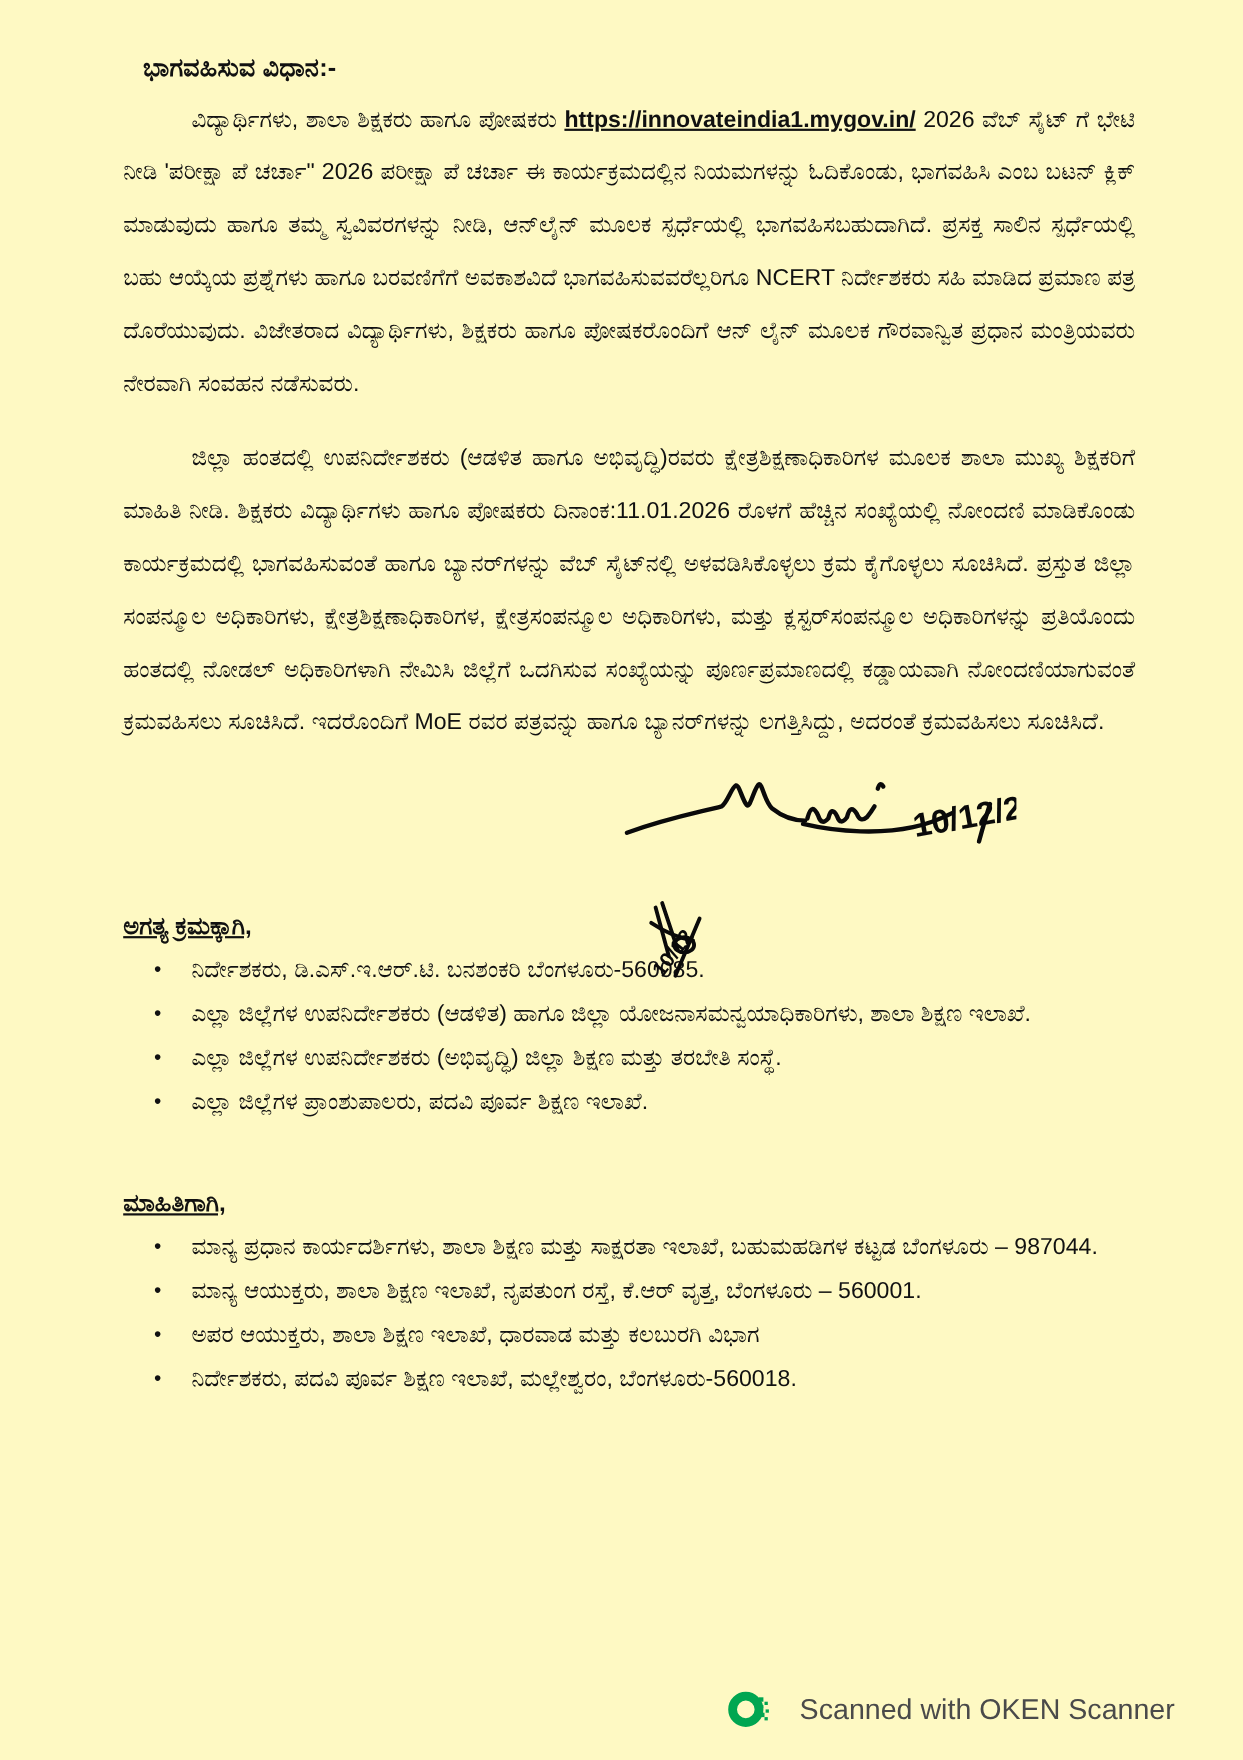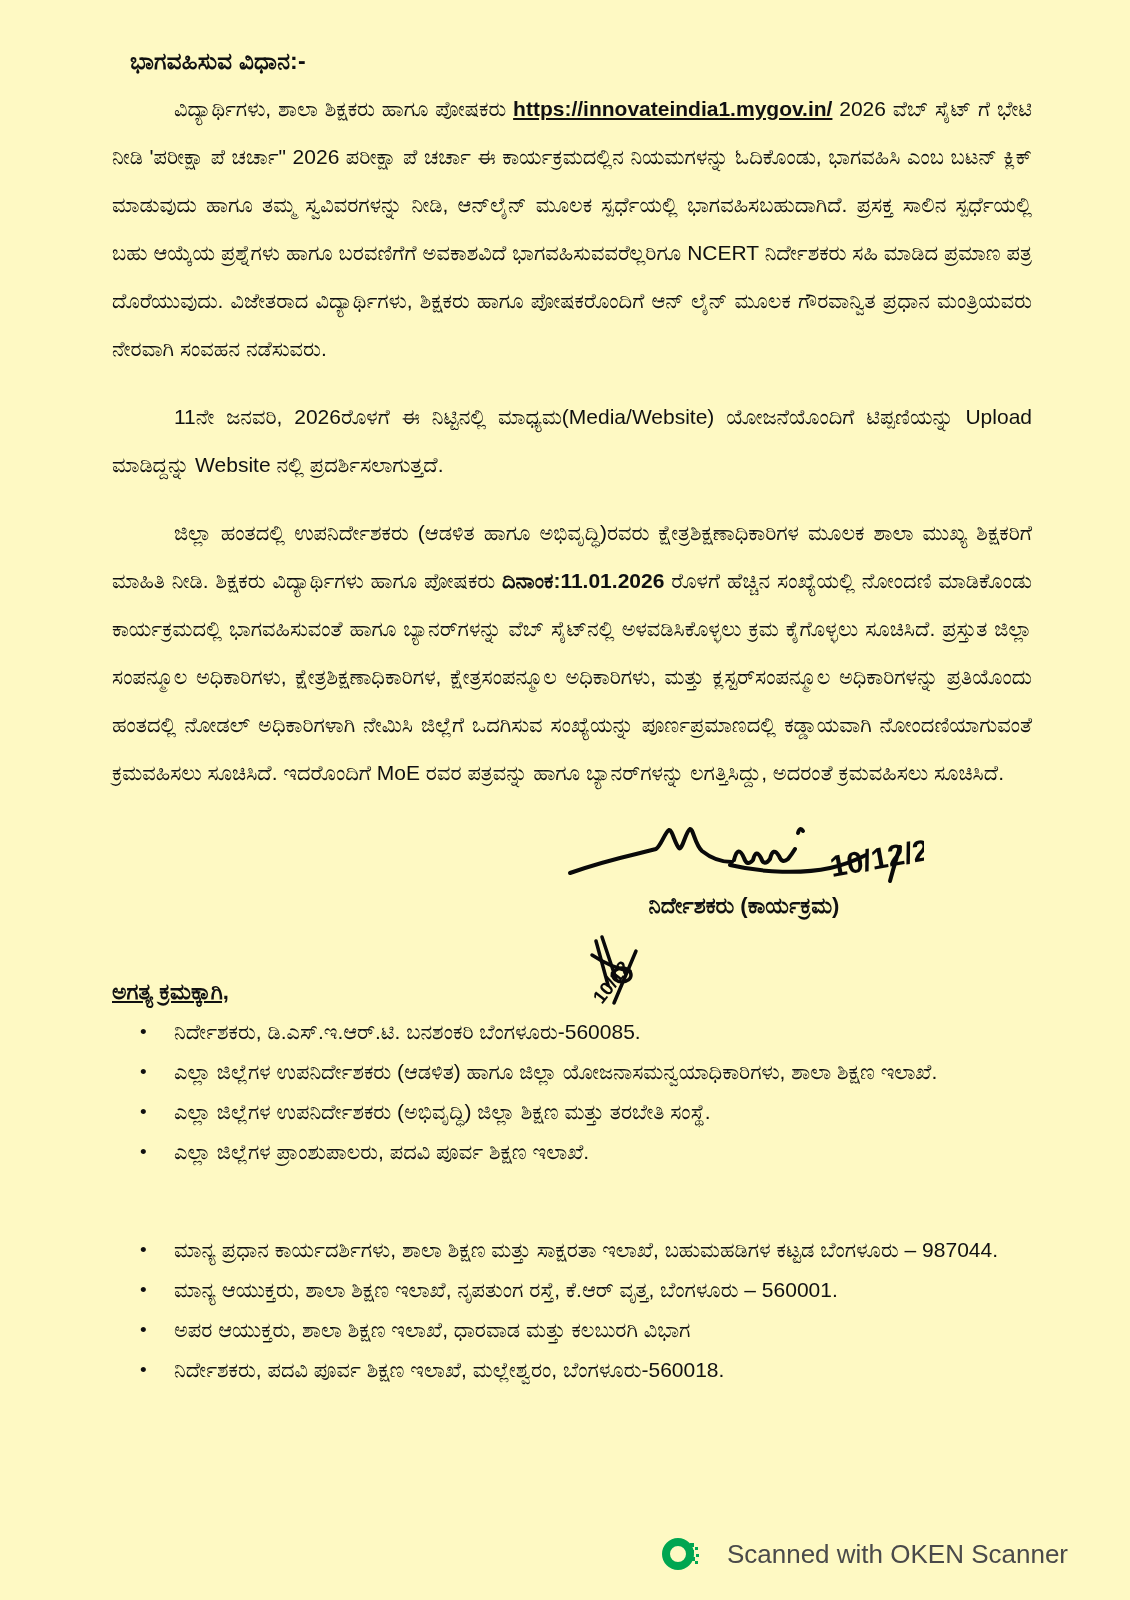--- a/index.html
+++ b/index.html
@@ -34,21 +34,21 @@
     text-align: justify;
     margin: 0 0 20px 0;
     text-indent: 62px;
   }
   .url-link {
     text-decoration: underline;
     color: #111111;
     font-weight: bold;
     cursor: pointer;
   }
-  .bold-date { font-weight: bold; }
+  .bold-date { font-weight: normal; }
 
   .signature-block {
     position: relative;
     width: 400px;
     margin: 14px 88px 0 auto;
     text-align: center;
   }
   .signature-scribble {
     display: block;
     margin: 0 auto -14px auto;
@@ -109,36 +109,34 @@
 </head>
 <body>
 
 <div class="page">
   <div class="content">
 
     <h2 class="doc-heading">ಭಾಗವಹಿಸುವ ವಿಧಾನ:-</h2>
 
     <p class="body-par"><span>ವಿದ್ಯಾರ್ಥಿಗಳು, ಶಾಲಾ ಶಿಕ್ಷಕರು ಹಾಗೂ ಪೋಷಕರು </span><span class="url-link">https://innovateindia1.mygov.in/</span><span> 2026 ವೆಬ್ ಸೈಟ್ ಗೆ ಭೇಟಿ ನೀಡಿ 'ಪರೀಕ್ಷಾ ಪೆ ಚರ್ಚಾ" 2026 ಪರೀಕ್ಷಾ ಪೆ ಚರ್ಚಾ ಈ ಕಾರ್ಯಕ್ರಮದಲ್ಲಿನ ನಿಯಮಗಳನ್ನು ಓದಿಕೊಂಡು, ಭಾಗವಹಿಸಿ ಎಂಬ ಬಟನ್ ಕ್ಲಿಕ್ ಮಾಡುವುದು ಹಾಗೂ ತಮ್ಮ ಸ್ವವಿವರಗಳನ್ನು ನೀಡಿ, ಆನ್‌ಲೈನ್ ಮೂಲಕ ಸ್ಪರ್ಧೆಯಲ್ಲಿ ಭಾಗವಹಿಸಬಹುದಾಗಿದೆ. ಪ್ರಸಕ್ತ ಸಾಲಿನ ಸ್ಪರ್ಧೆಯಲ್ಲಿ ಬಹು ಆಯ್ಕೆಯ ಪ್ರಶ್ನೆಗಳು ಹಾಗೂ ಬರವಣಿಗೆಗೆ ಅವಕಾಶವಿದೆ ಭಾಗವಹಿಸುವವರೆಲ್ಲರಿಗೂ NCERT ನಿರ್ದೇಶಕರು ಸಹಿ ಮಾಡಿದ ಪ್ರಮಾಣ ಪತ್ರ ದೊರೆಯುವುದು. ವಿಜೇತರಾದ ವಿದ್ಯಾರ್ಥಿಗಳು, ಶಿಕ್ಷಕರು ಹಾಗೂ ಪೋಷಕರೊಂದಿಗೆ ಆನ್ ಲೈನ್ ಮೂಲಕ ಗೌರವಾನ್ವಿತ ಪ್ರಧಾನ ಮಂತ್ರಿಯವರು ನೇರವಾಗಿ ಸಂವಹನ ನಡೆಸುವರು.</span></p>
 
-    <p class="body-par">11ನೇ ಜನವರಿ, 2026ರೊಳಗೆ ಈ ನಿಟ್ಟಿನಲ್ಲಿ ಮಾಧ್ಯಮ(Media/Website) ಯೋಜನೆಯೊಂದಿಗೆ ಟಿಪ್ಪಣಿಯನ್ನು Upload ಮಾಡಿದ್ದನ್ನು Website ನಲ್ಲಿ ಪ್ರದರ್ಶಿಸಲಾಗುತ್ತದೆ.</p>
 
     <p class="body-par"><span>ಜಿಲ್ಲಾ ಹಂತದಲ್ಲಿ ಉಪನಿರ್ದೇಶಕರು (ಆಡಳಿತ ಹಾಗೂ ಅಭಿವೃದ್ಧಿ)ರವರು ಕ್ಷೇತ್ರಶಿಕ್ಷಣಾಧಿಕಾರಿಗಳ ಮೂಲಕ ಶಾಲಾ ಮುಖ್ಯ ಶಿಕ್ಷಕರಿಗೆ ಮಾಹಿತಿ ನೀಡಿ. ಶಿಕ್ಷಕರು ವಿದ್ಯಾರ್ಥಿಗಳು ಹಾಗೂ ಪೋಷಕರು </span><span class="bold-date">ದಿನಾಂಕ:11.01.2026</span><span> ರೊಳಗೆ ಹೆಚ್ಚಿನ ಸಂಖ್ಯೆಯಲ್ಲಿ ನೋಂದಣಿ ಮಾಡಿಕೊಂಡು ಕಾರ್ಯಕ್ರಮದಲ್ಲಿ ಭಾಗವಹಿಸುವಂತೆ ಹಾಗೂ ಬ್ಯಾನರ್‌ಗಳನ್ನು ವೆಬ್ ಸೈಟ್‌ನಲ್ಲಿ ಅಳವಡಿಸಿಕೊಳ್ಳಲು ಕ್ರಮ ಕೈಗೊಳ್ಳಲು ಸೂಚಿಸಿದೆ. ಪ್ರಸ್ತುತ ಜಿಲ್ಲಾ ಸಂಪನ್ಮೂಲ ಅಧಿಕಾರಿಗಳು, ಕ್ಷೇತ್ರಶಿಕ್ಷಣಾಧಿಕಾರಿಗಳ, ಕ್ಷೇತ್ರಸಂಪನ್ಮೂಲ ಅಧಿಕಾರಿಗಳು, ಮತ್ತು ಕ್ಲಸ್ಟರ್‌ಸಂಪನ್ಮೂಲ ಅಧಿಕಾರಿಗಳನ್ನು ಪ್ರತಿಯೊಂದು ಹಂತದಲ್ಲಿ ನೋಡಲ್ ಅಧಿಕಾರಿಗಳಾಗಿ ನೇಮಿಸಿ ಜಿಲ್ಲೆಗೆ ಒದಗಿಸುವ ಸಂಖ್ಯೆಯನ್ನು ಪೂರ್ಣಪ್ರಮಾಣದಲ್ಲಿ ಕಡ್ಡಾಯವಾಗಿ ನೋಂದಣಿಯಾಗುವಂತೆ ಕ್ರಮವಹಿಸಲು ಸೂಚಿಸಿದೆ. ಇದರೊಂದಿಗೆ MoE ರವರ ಪತ್ರವನ್ನು ಹಾಗೂ ಬ್ಯಾನರ್‌ಗಳನ್ನು ಲಗತ್ತಿಸಿದ್ದು, ಅದರಂತೆ ಕ್ರಮವಹಿಸಲು ಸೂಚಿಸಿದೆ.</span></p>
 
     <div class="signature-block">
       <svg class="signature-scribble" width="360" height="86" viewBox="0 0 360 86">
         <g fill="none" stroke="#0a0a0a" stroke-width="4" stroke-linecap="round" stroke-linejoin="round">
           <path d="M 6 56 C 45 42 74 37 92 32 C 97 29 101 15 105 13 C 108 12 111 27 115 31 C 118 34 122 14 126 12 C 129 11 131 28 138 34 C 148 42 158 45 168 45"></path>
           <path d="M 170 43 q 4 -16 10 -2 q 3 9 9 2 q 3 -12 8 -2 q 3 9 9 1 q 3 -13 9 -3 q 3 8 9 3 q 4 -5 7 -10"></path>
           <path d="M 234 16 q 2 -7 5 -2"></path>
           <path d="M 166 48 C 200 56 238 57 266 51 C 280 48 292 43 302 38"></path>
           <path d="M 326 64 q 6 -22 10 -34"></path>
         </g>
         <text x="268" y="60" transform="rotate(-10 268 60)" font-size="30" font-weight="bold" fill="#0a0a0a" font-family="&quot;Liberation Sans&quot;, sans-serif">10/12/25</text>
       </svg>
-      <div class="sig-line">ನಿರ್ದೇಶಕರು (ಕಾರ್ಯಕ್ರಮ)</div>
       <svg class="sig-initials" width="76" height="80" viewBox="0 0 76 80">
         <g fill="none" stroke="#0a0a0a" stroke-width="3.5" stroke-linecap="round">
           <path d="M 12 8 L 24 52"></path>
           <path d="M 18 4 L 32 46"></path>
           <path d="M 8 22 C 20 30 34 36 46 38"></path>
           <ellipse cx="38" cy="42" rx="9" ry="7"></ellipse>
           <path d="M 52 18 L 30 70"></path>
         </g>
         <text x="18" y="72" transform="rotate(-52 18 72)" font-size="19" font-weight="bold" fill="#0a0a0a" font-family="&quot;Liberation Sans&quot;, sans-serif">10/12</text>
       </svg>
@@ -164,20 +162,21 @@
         <li>
             <span class="bullet">•</span>
             <span class="li-text">ಎಲ್ಲಾ ಜಿಲ್ಲೆಗಳ ಪ್ರಾಂಶುಪಾಲರು, ಪದವಿ ಪೂರ್ವ ಶಿಕ್ಷಣ ಇಲಾಖೆ.</span>
           </li>
       </ul>
     </div>
 
     <div class="gap-lists"></div>
 
     <div class="list-section">
+      <div class="list-heading">ಮಾಹಿತಿಗಾಗಿ,</div>
       <ul class="doc-list">
         <li>
             <span class="bullet">•</span>
             <span class="li-text">ಮಾನ್ಯ ಪ್ರಧಾನ ಕಾರ್ಯದರ್ಶಿಗಳು, ಶಾಲಾ ಶಿಕ್ಷಣ ಮತ್ತು ಸಾಕ್ಷರತಾ ಇಲಾಖೆ, ಬಹುಮಹಡಿಗಳ ಕಟ್ಟಡ ಬೆಂಗಳೂರು – 987044.</span>
           </li>
         <li>
             <span class="bullet">•</span>
             <span class="li-text">ಮಾನ್ಯ ಆಯುಕ್ತರು, ಶಾಲಾ ಶಿಕ್ಷಣ ಇಲಾಖೆ, ನೃಪತುಂಗ ರಸ್ತೆ, ಕೆ.ಆರ್ ವೃತ್ತ, ಬೆಂಗಳೂರು – 560001.</span>
           </li>
         <li>

